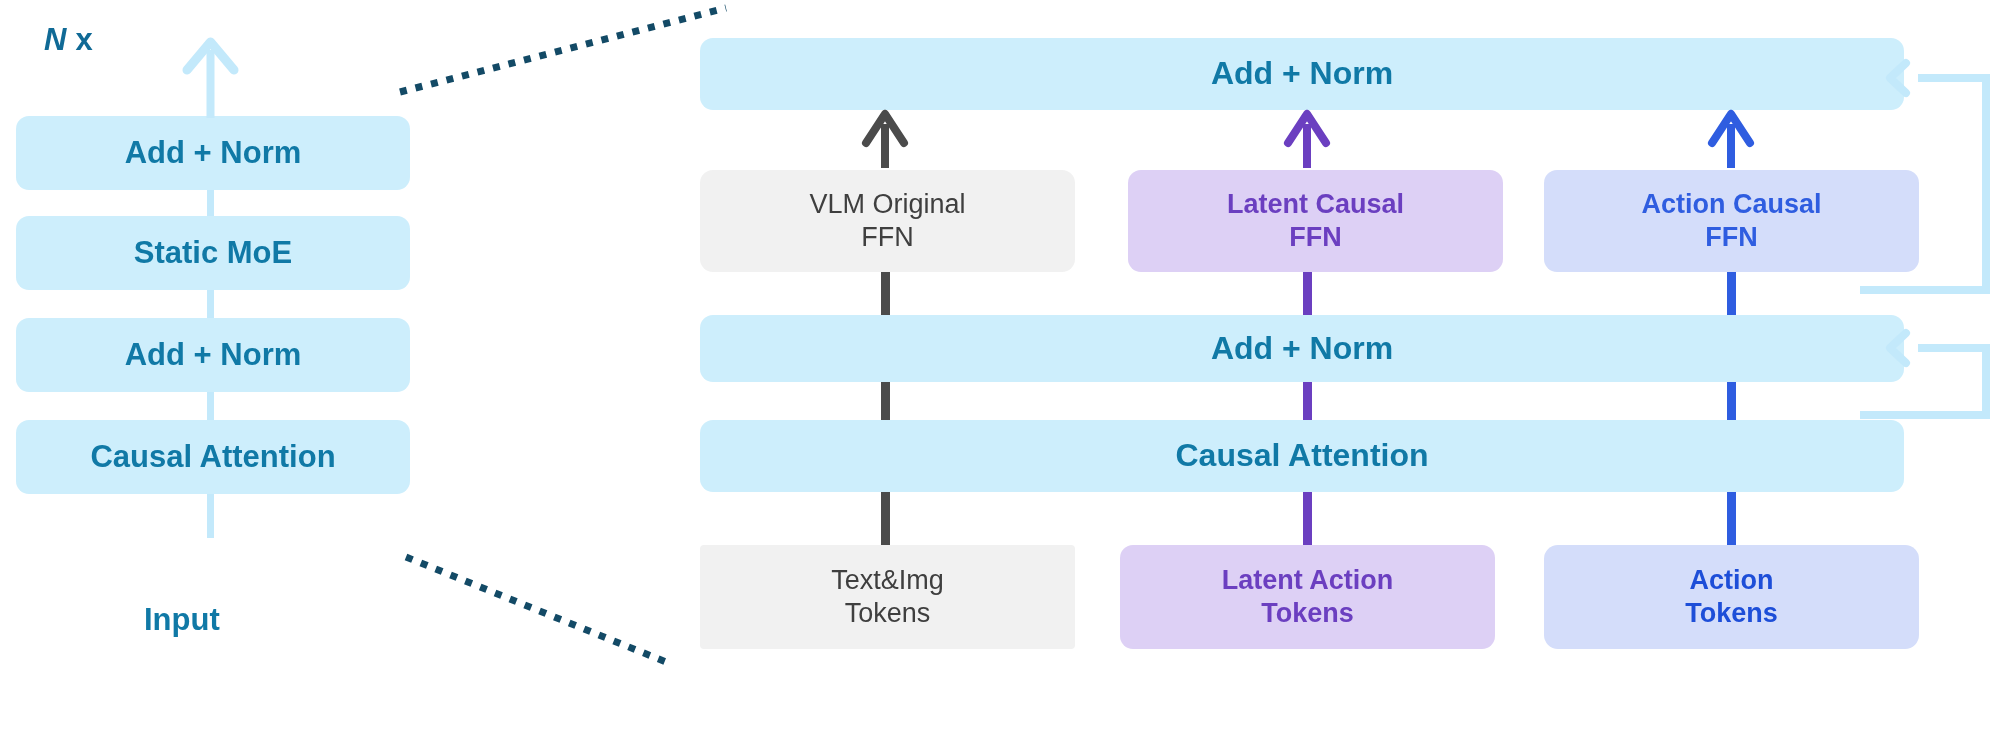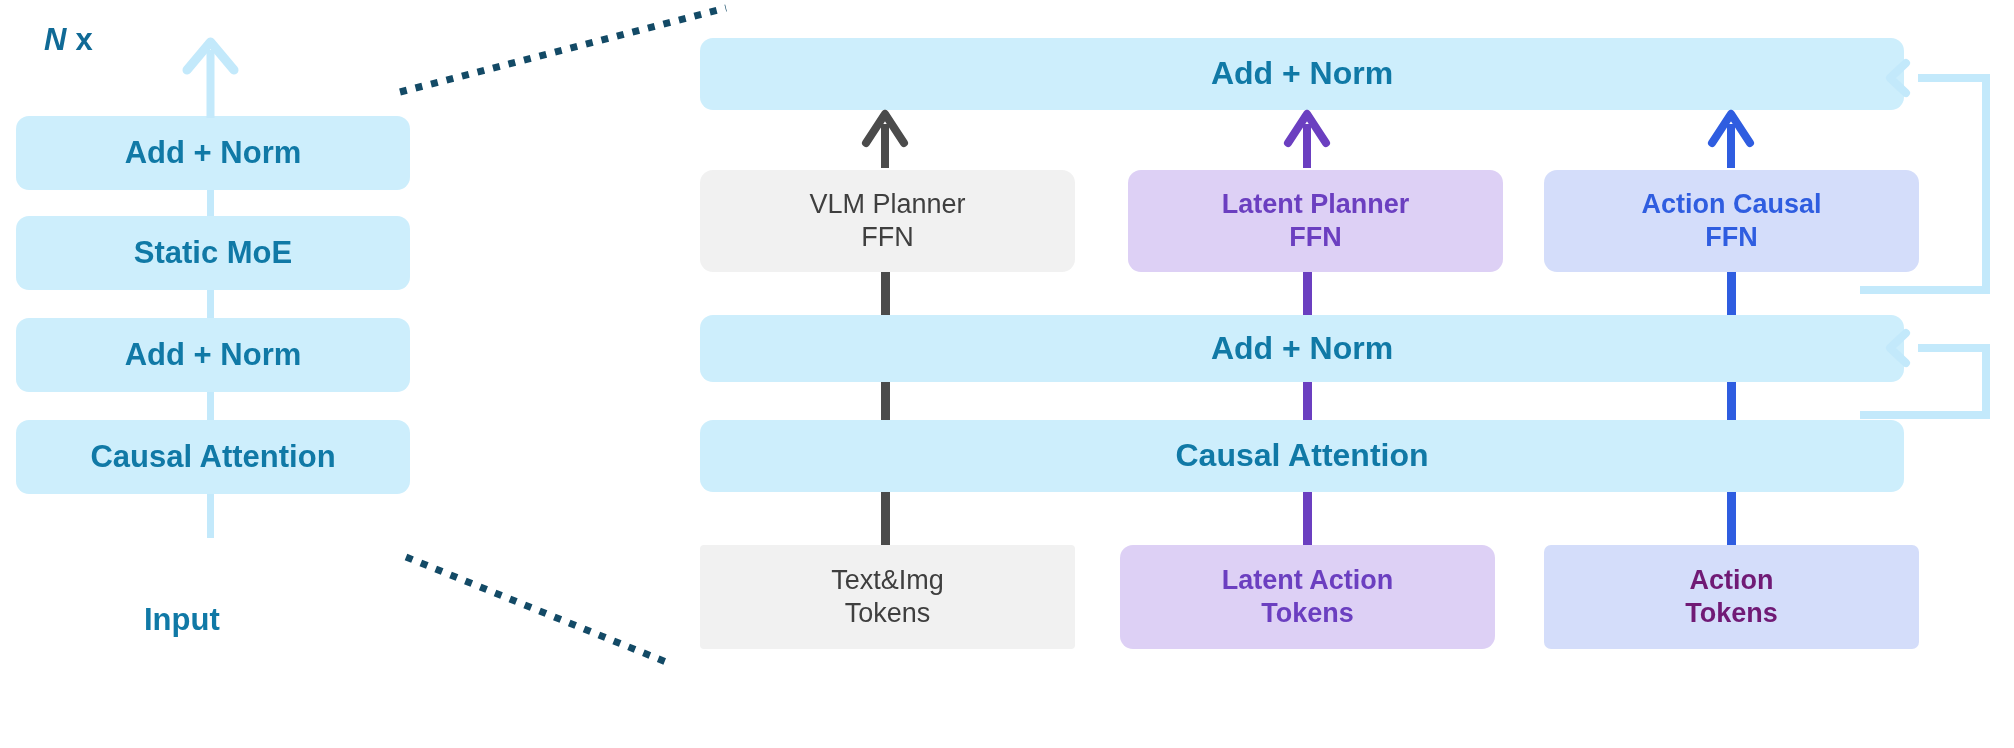--- a/index.html
+++ b/index.html
@@ -20,21 +20,21 @@
   .vline-pu{position:absolute;background:#6b3fc0;}
   .vline-bl{position:absolute;background:#2f5de0;}
 
   
   .bar{background:#cdeefc;color:#1079a6;font-weight:700;font-size:32px;border-radius:13px;}
   .ffn-gray{background:#f1f1f1;color:#3f3f3f;font-weight:400;font-size:27px;border-radius:13px;}
   .ffn-purple{background:#ddd0f5;color:#6b3fc0;font-weight:700;font-size:27px;border-radius:13px;}
   .ffn-blue{background:#d4ddfa;color:#2f5de0;font-weight:700;font-size:27px;border-radius:13px;}
   .tok-gray{background:#f1f1f1;color:#3f3f3f;font-weight:400;font-size:27px;border-radius:4px;}
   .tok-purple{background:#ddd0f5;color:#6b3fc0;font-weight:700;font-size:27px;border-radius:13px;}
-  .tok-blue{background:#d4ddfa;color:#701a75;font-weight:700;font-size:27px;border-radius:7px;}
+  .tok-blue{background:#d4ddfa;color:#1d4ed8;font-weight:700;font-size:27px;border-radius:14px;}
 
   .caption{position:absolute;color:#555;font-size:32px;font-weight:700;text-align:center;}
 
   svg.ov{position:absolute;left:0;top:0;width:2014px;height:748px;pointer-events:none;}
 </style>
 </head>
 <body>
 
 <div id="stage">
 
@@ -62,27 +62,27 @@
   </div>
 
   <div class="inputlbl" style="left:144px;top:602px;">Input</div>
 
   <div class="box bar" style="left:700px;top:38px;width:1204px;height:72px;">
     <span>Add + Norm</span>
   </div>
 
   <div class="box ffn-gray" style="left:700px;top:170px;width:375px;height:102px;">
     <span>
-      <span>VLM Planner</span><br>
+      <span>VLM Original</span><br>
       <span>FFN</span>
     </span>
   </div>
   <div class="box ffn-purple" style="left:1128px;top:170px;width:375px;height:102px;">
     <span>
-      <span>Latent Planner</span><br>
+      <span>Latent Causal</span><br>
       <span>FFN</span>
     </span>
   </div>
   <div class="box ffn-blue" style="left:1544px;top:170px;width:375px;height:102px;">
     <span>
       <span>Action Causal</span><br>
       <span>FFN</span>
     </span>
   </div>
 

